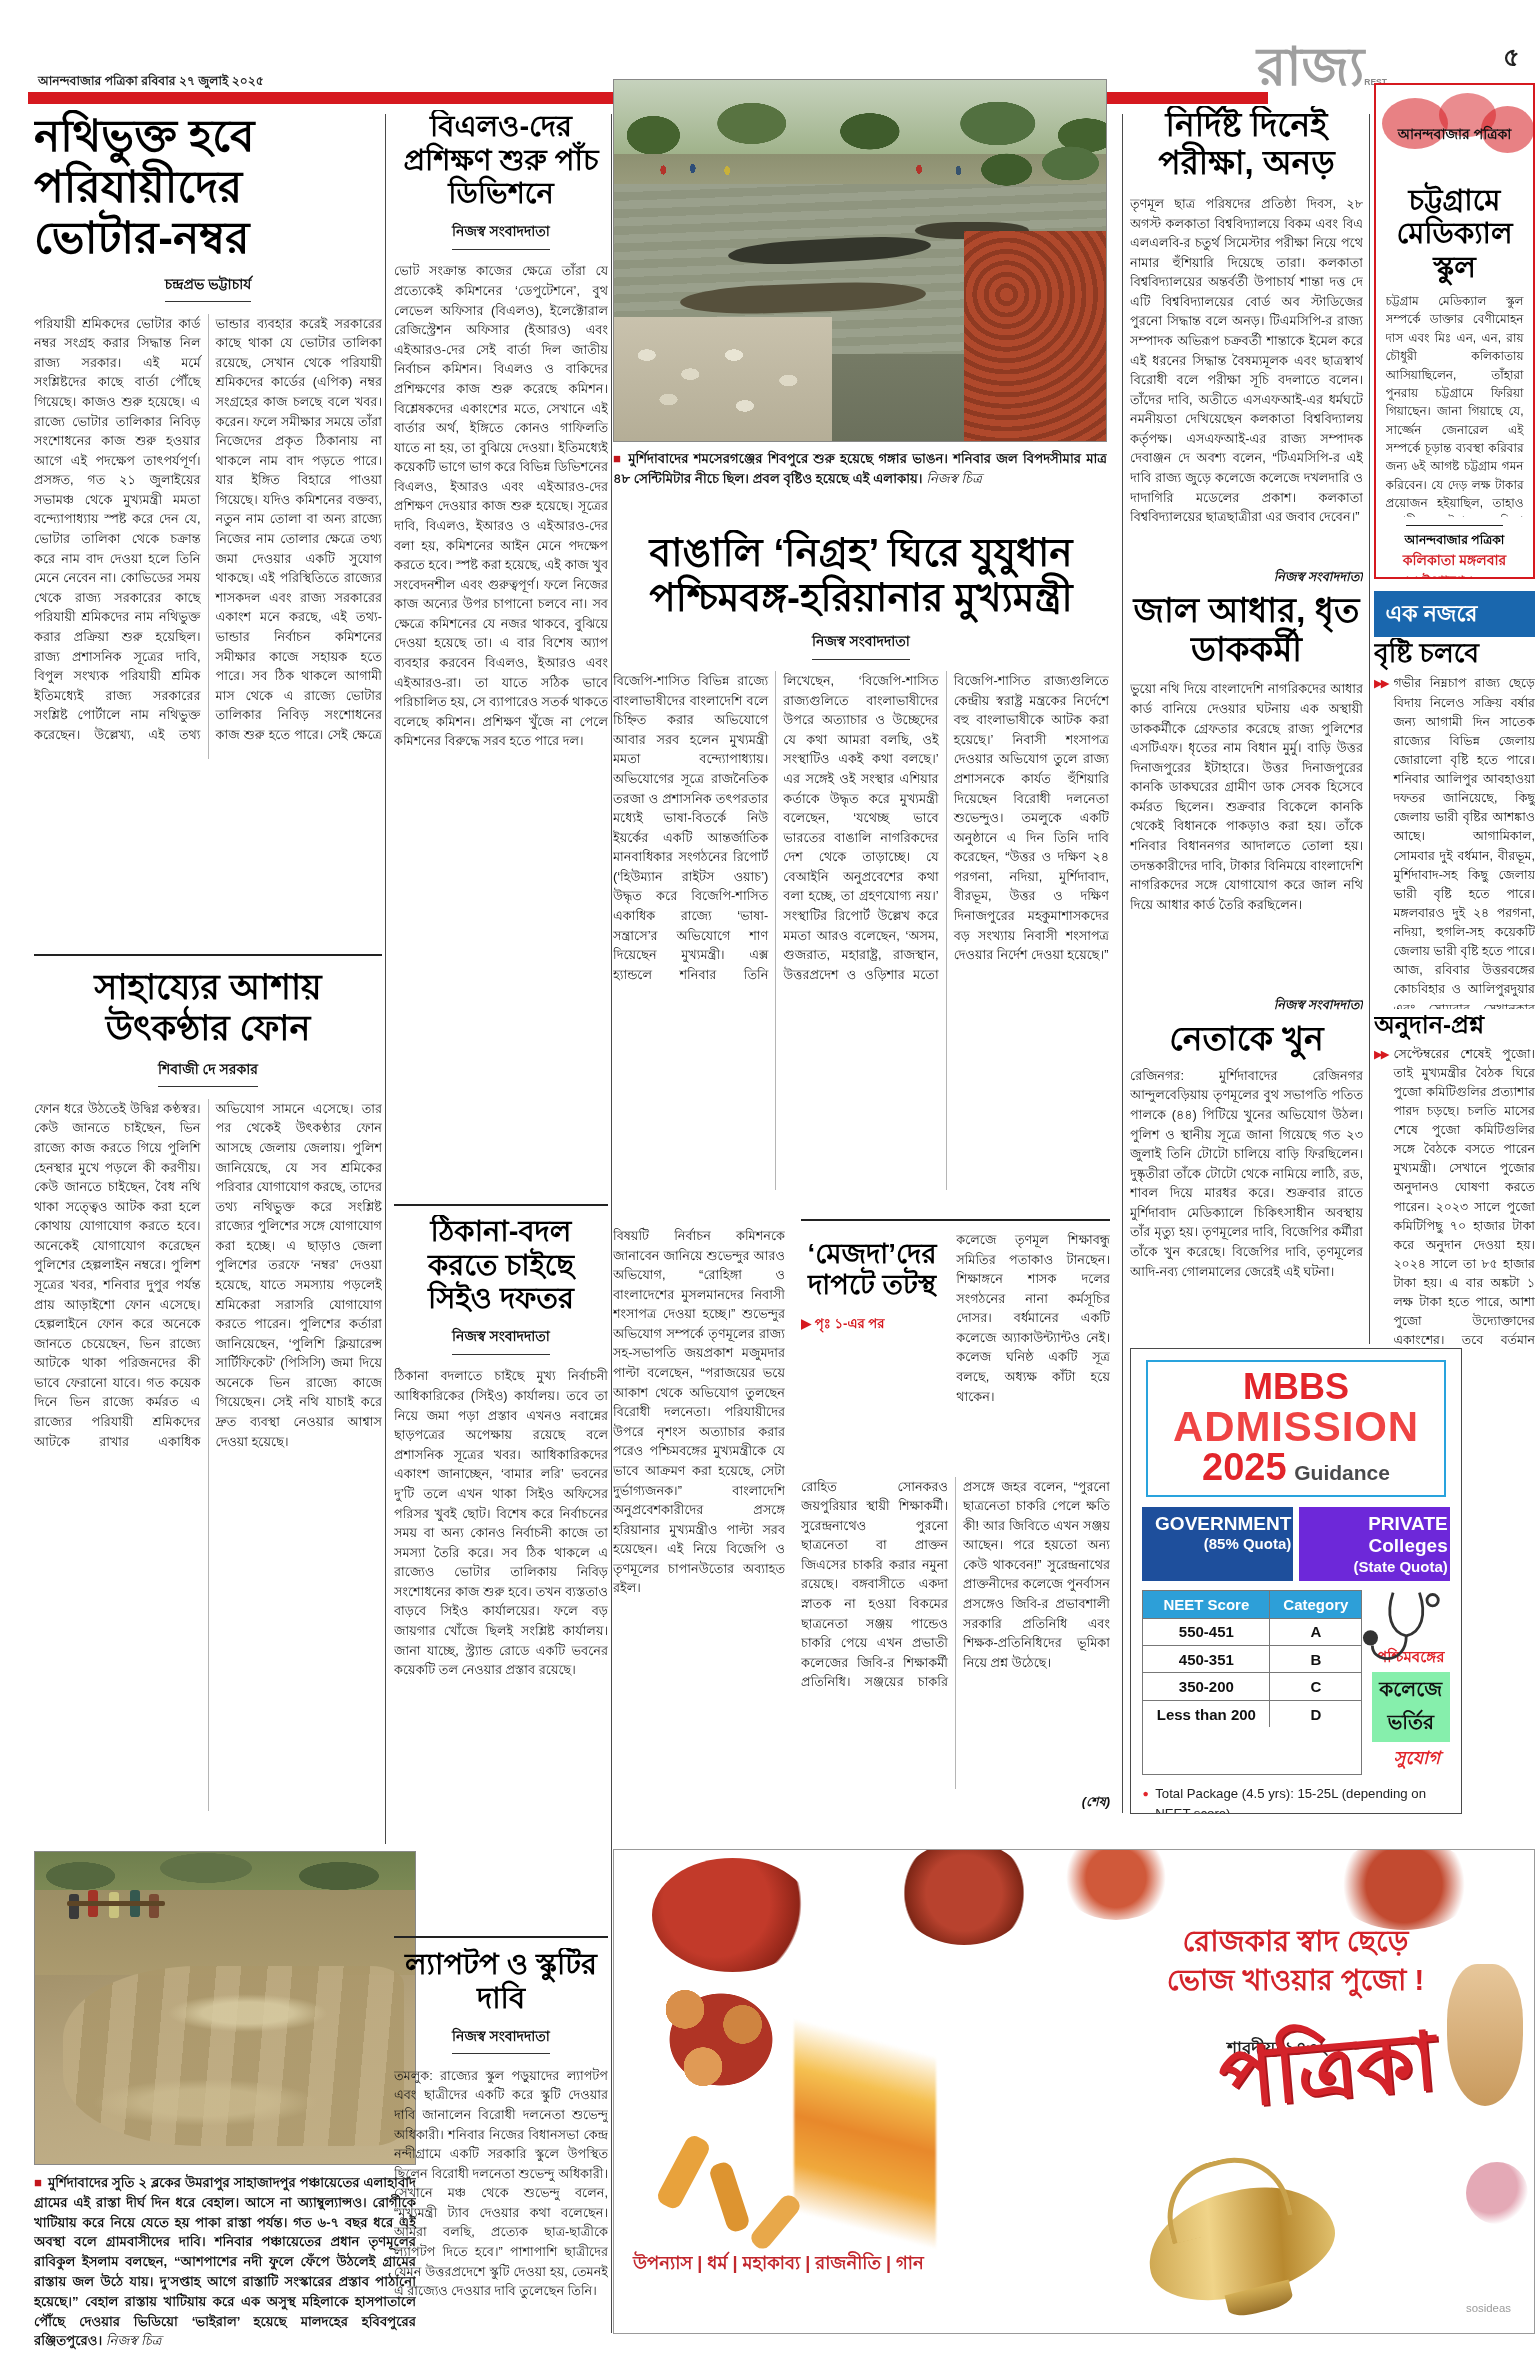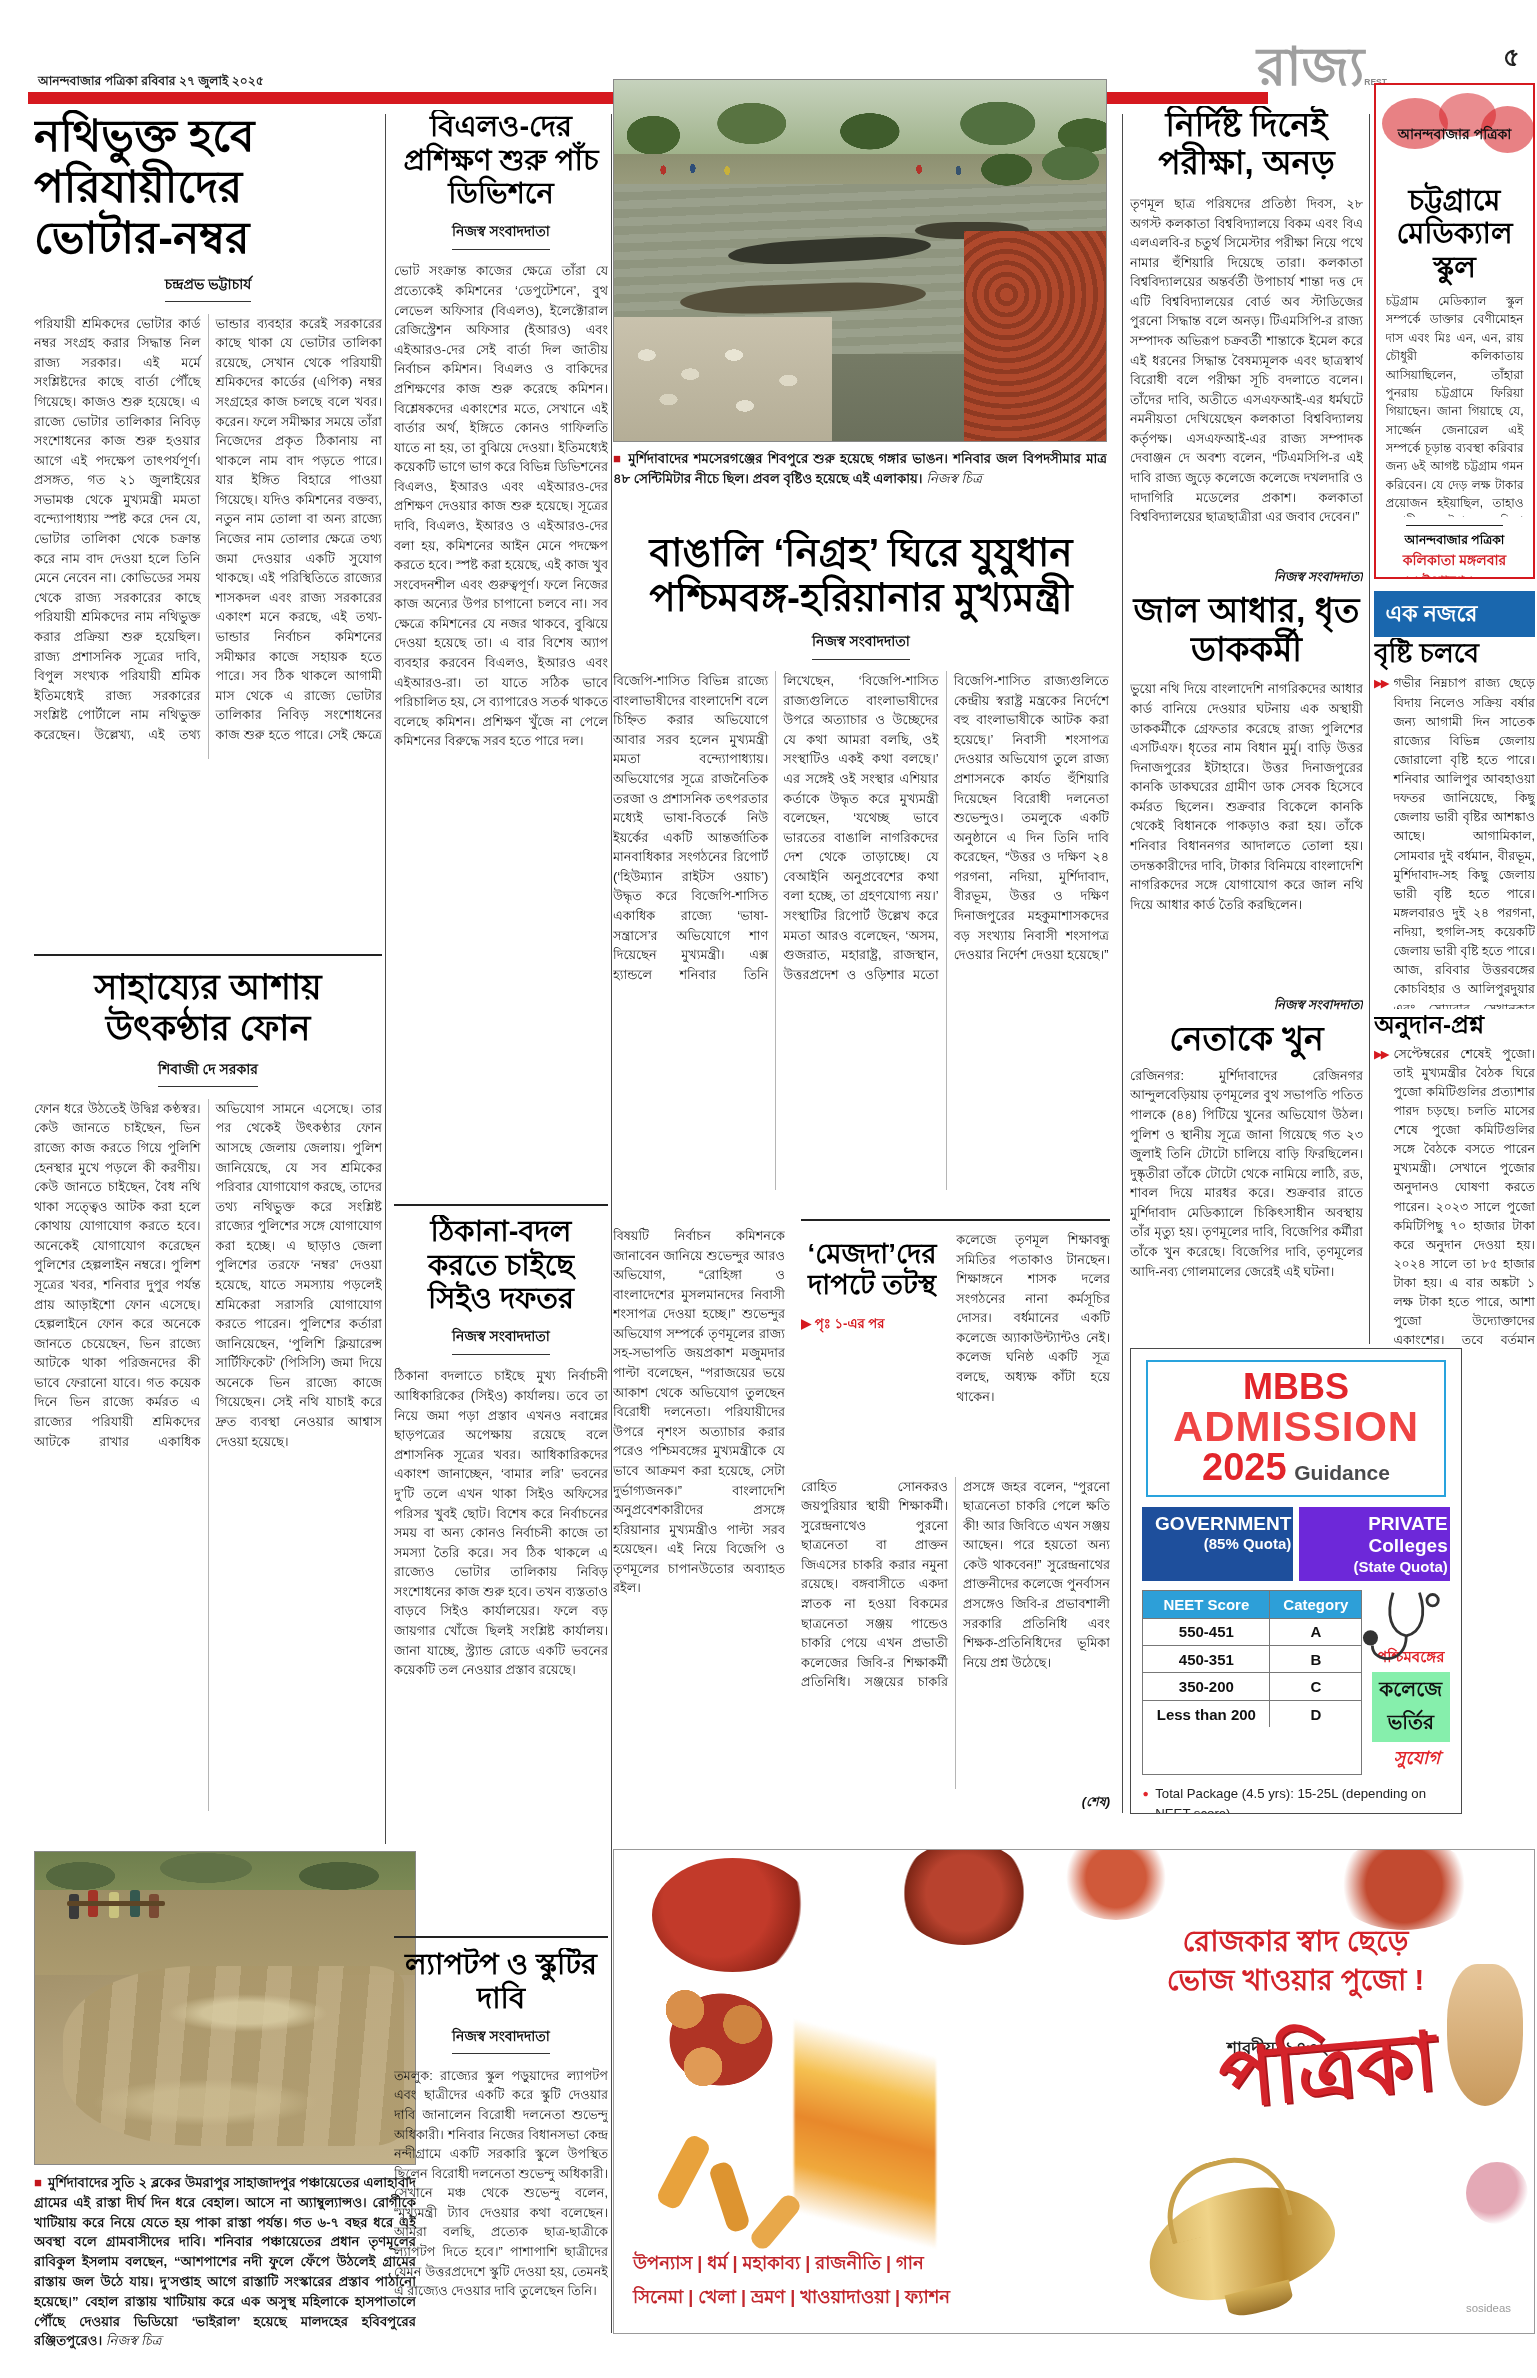--- a/index.html
+++ b/index.html
@@ -356,19 +356,18 @@
     </div>
 
     <div class="abs pa-tag" style="left:511px;top:72px;width:341px">
       <div>রোজকার স্বাদ ছেড়ে</div>
       <div>ভোজ খাওয়ার পুজো !</div>
     </div>
     <div class="abs pa-ed" style="left:613px;top:185px">শারদীয়া ১৪৩২</div>
     <div class="abs pa-logo" style="left:558px;top:180px;width:312px;text-align:center">পত্রিকা</div>
     <div class="abs pa-cat" style="left:19px;top:396px;width:492px">
       <div>উপন্যাস | ধর্ম | মহাকাব্য | রাজনীতি | গান</div>
-      <div>সিনেমা | খেলা | ভ্রমণ | খাওয়াদাওয়া | ফ্যাশন</div>
     </div>
     <div class="abs pa-credit" style="right:23px;top:452px">sosideas</div>
   </div>
 
 </div>
 
 
 </body></html>

